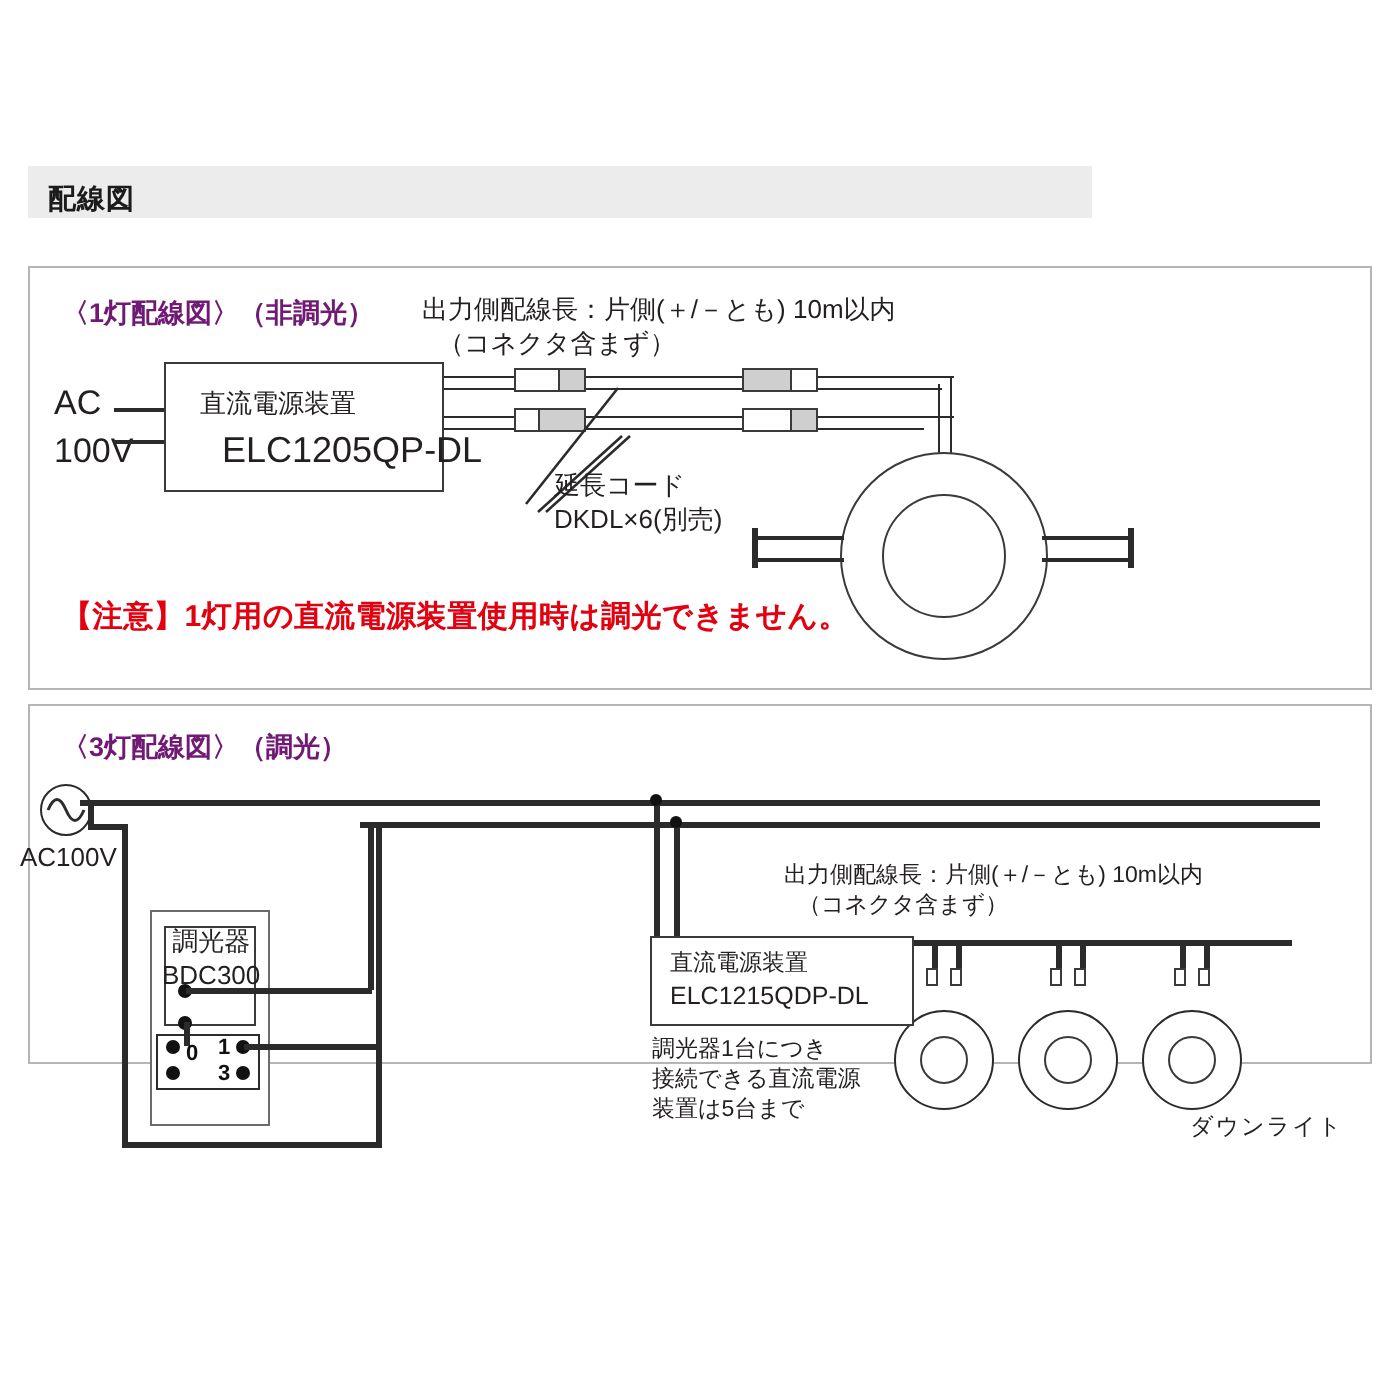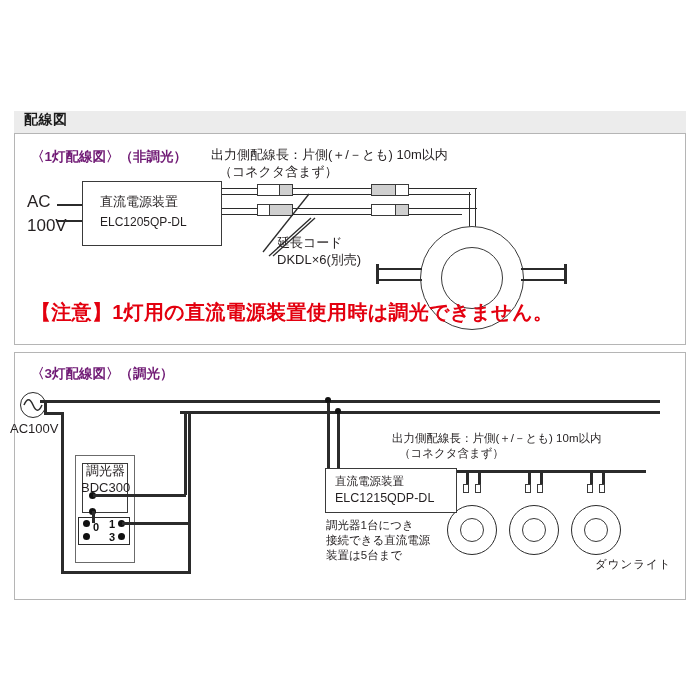--- a/index.html
+++ b/index.html
@@ -5,36 +5,36 @@
   html,body{margin:0;padding:0;}
   body{
     width:700px;height:700px;background:#ffffff;
     font-family:"Liberation Sans","DejaVu Sans",sans-serif;
     color:#231f20;overflow:hidden;position:relative;
   }
   .page{position:relative;width:700px;height:700px;}
 
   
   .section-header{
-    position:absolute;left:14px;top:111px;width:672px;height:26px;
+    position:absolute;left:14px;top:83px;width:532px;height:26px;
     background:#ececec;
-    display:flex;align-items:flex-start;
+    display:flex;align-items:flex-end;
   }
   .section-header .title{
     font-size:14px;font-weight:bold;letter-spacing:.5px;
     padding-left:10px;color:#1b1b1b;
   }
 
   
   .panel{
     position:absolute;border:1px solid #b5b5b5;background:#fff;
     box-sizing:border-box;
   }
   #panel-1{left:14px;top:133px;width:672px;height:212px;}
-  #panel-2{left:14px;top:352px;width:672px;height:248px;}
+  #panel-2{left:14px;top:352px;width:672px;height:180px;}
 
   .panel-title{
     position:absolute;font-size:13.5px;font-weight:bold;color:#701a75;
     white-space:nowrap;
   }
   #p1-title{left:16px;top:14px;}
   #p2-title{left:16px;top:12px;}
 
   .lbl{position:absolute;font-size:12px;line-height:15px;color:#231f20;white-space:nowrap;}
   .lbl.med{font-size:13px;line-height:17px;}
@@ -42,21 +42,21 @@
 
   
   #ac-label{left:12px;top:56px;font-size:17px;line-height:24px;}
 
   
   .device-box{
     position:absolute;border:1.4px solid #3a3a3a;background:#fff;box-sizing:border-box;
   }
   #psu1{left:67px;top:47px;width:140px;height:65px;}
   #psu1 .t1{position:absolute;left:17px;top:11px;font-size:13px;white-space:nowrap;}
-  #psu1 .t2{position:absolute;left:17px;top:33px;font-size:12px;white-space:nowrap;}
+  #psu1 .t2{position:absolute;left:28px;top:33px;font-size:18px;white-space:nowrap;}
 
   #psu2{left:325px;top:468px;width:132px;height:45px;z-index:6;}
   #psu2 .t1{position:absolute;left:9px;top:5px;font-size:11.5px;white-space:nowrap;}
   #psu2 .t2{position:absolute;left:9px;top:22px;font-size:12.5px;white-space:nowrap;}
 
   
   .w{position:absolute;background:#2b2b2b;}
   .wh{height:1.6px;}
   .wv{width:1.6px;}
   .thick.wh{height:3px;}
@@ -102,21 +102,21 @@
     border:1.3px solid #3a3a3a;box-sizing:border-box;background:#fff;
   }
   #dimmer-term{
     position:absolute;left:78px;top:517px;width:52px;height:28px;
     border:1.3px solid #2b2b2b;box-sizing:border-box;background:#fff;
   }
   .dot{position:absolute;width:7px;height:7px;border-radius:50%;background:#111;}
   .tnum{position:absolute;font-size:11px;font-weight:bold;color:#111;}
 
   .red-note{
-    position:absolute;left:16px;top:165px;font-size:20px;font-weight:bold;
+    position:absolute;left:16px;top:165px;font-size:15px;font-weight:bold;
     color:#e3000f;white-space:nowrap;letter-spacing:.3px;
   }
 
   .note-block{position:absolute;font-size:11.5px;line-height:15px;color:#231f20;white-space:nowrap;}
 </style>
 </head>
 <body>
 
 <div class="page">
 

